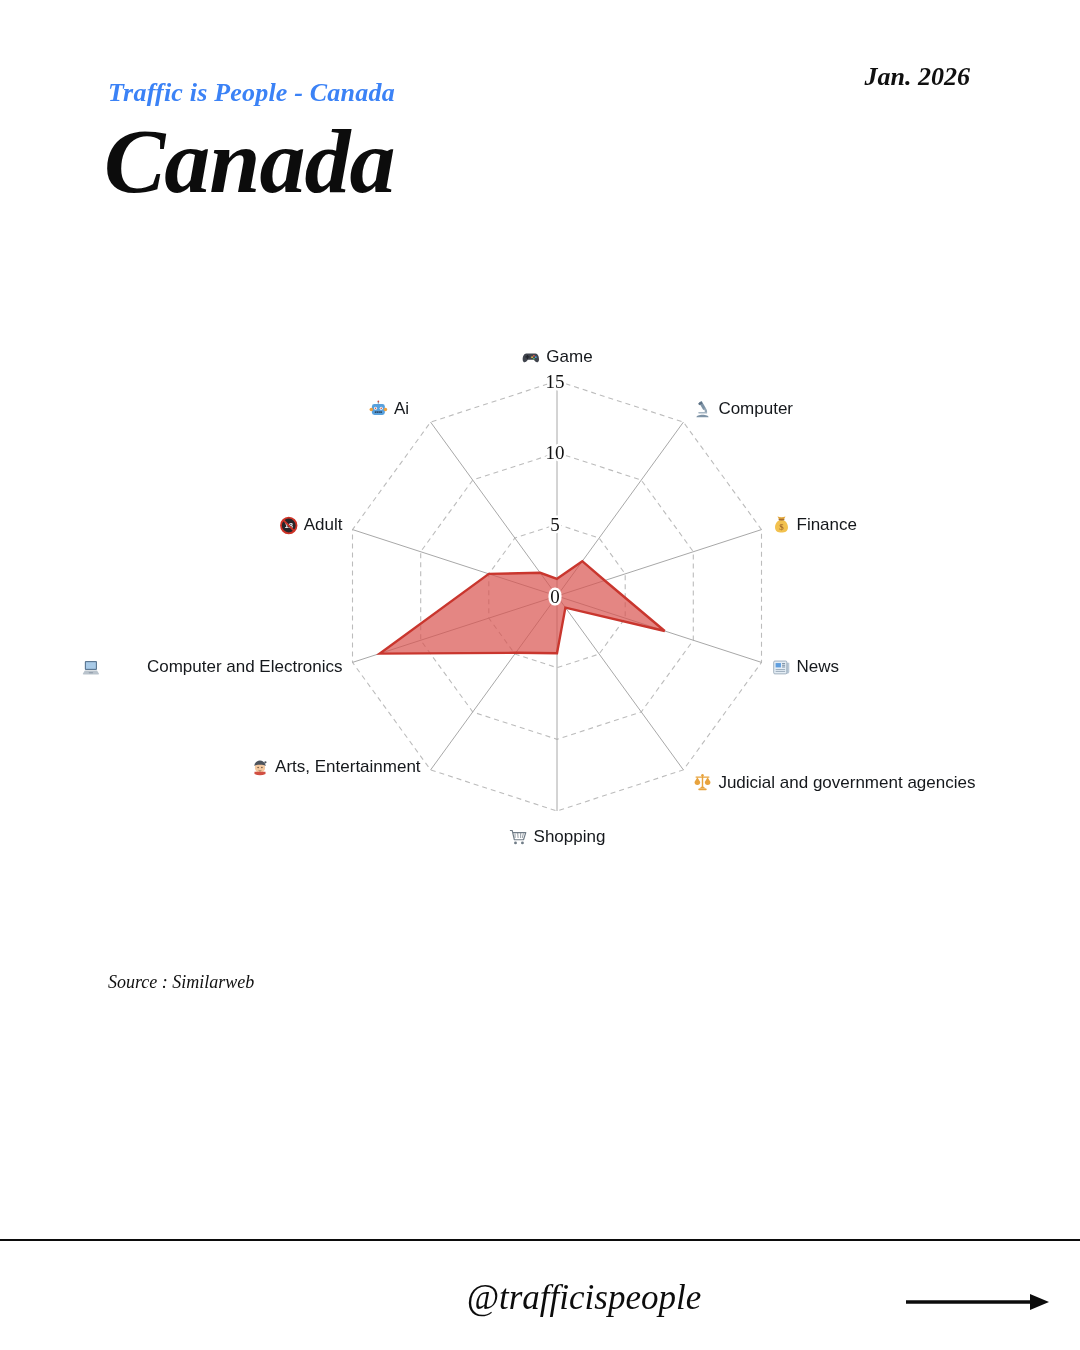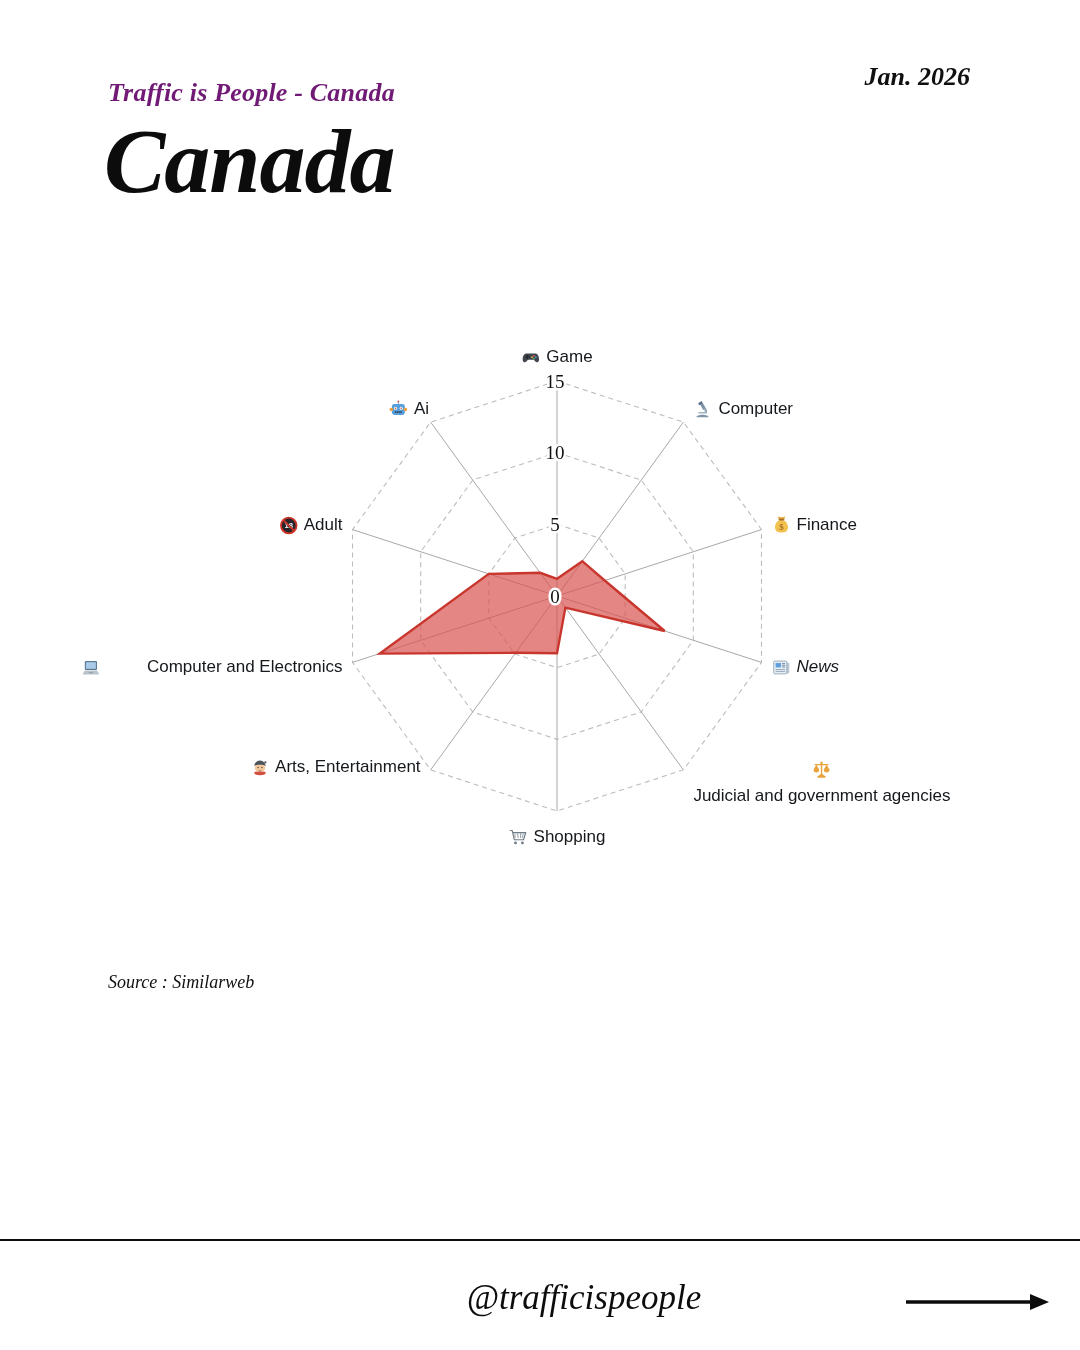--- a/index.html
+++ b/index.html
@@ -2,21 +2,21 @@
 <html><head>
 <meta charset="utf-8">
 <style>
   html,body{margin:0;padding:0;}
   body{
     width:1080px;height:1350px;position:relative;overflow:hidden;
     background:#ffffff;font-family:"Liberation Sans",sans-serif;color:#15181c;
   }
   .kicker{
     position:absolute;left:108px;top:78px;
-    font:italic 700 26px "Liberation Serif",serif;color:#701a75;letter-spacing:.2px;
+    font:italic 700 26px "Liberation Serif",serif;color:#3b82f6;letter-spacing:.2px;
   }
   .date{
     position:absolute;right:110px;top:62px;
     font:italic 700 26px "Liberation Serif",serif;color:#101010;
   }
   .big-title{
     position:absolute;left:104px;top:108px;line-height:1;
     font:italic 700 92px "Liberation Serif",serif;color:#0c0c0c;letter-spacing:-1px;
   }
   #radar-svg{position:absolute;left:0;top:0;}
@@ -105,36 +105,36 @@
       <span class="cat-icon">
         <svg viewBox="0 0 20 20">
           <path d="M7.3 4.6 5.8 1.6c2.8 1 5.6 1 8.4 0l-1.5 3Z" fill="#e3a93e"></path>
           <path d="M10 5.2c-4.3 0-6.8 3.8-6.8 7.9 0 3.9 3 5.3 6.8 5.3s6.8-1.4 6.8-5.3c0-4.1-2.5-7.9-6.8-7.9Z" fill="#f2c14e"></path>
           <rect x="6.9" y="4" width="6.2" height="1.7" rx=".85" fill="#a86e2c"></rect>
           <text x="10" y="15.4" text-anchor="middle" font-size="9.5" font-weight="bold" fill="#a86e2c" font-family="Liberation Serif,serif">$</text>
         </svg>
       </span>
       <span>Finance</span>
     </div>
-    <div class="cat-label" style="left: 771.5px; top: 667.4px; transform: translate(0%, -50%); font-style: italic;">
+    <div class="cat-label" style="left: 771.5px; top: 667.4px; transform: translate(0%, -50%);">
       <span class="cat-icon">
         <svg viewBox="0 0 20 20">
           <path d="M15.6 5h2.6v9.3c0 1.4-1 2.4-2.3 2.4H14Z" fill="#b9c8d6"></path>
           <rect x="1.8" y="3.2" width="13.8" height="13.5" rx="1.2" fill="#e4edf5" stroke="#93a5b5" stroke-width=".9"></rect>
           <rect x="3.8" y="5.3" width="5.6" height="4.6" fill="#5f9ede"></rect>
           <rect x="10.6" y="5.3" width="3.2" height="1.1" fill="#7e93a6"></rect>
           <rect x="10.6" y="7.1" width="3.2" height="1.1" fill="#7e93a6"></rect>
           <rect x="10.6" y="8.9" width="3.2" height="1.1" fill="#7e93a6"></rect>
           <rect x="3.8" y="11.6" width="10" height="1.1" fill="#9fb0bf"></rect>
           <rect x="3.8" y="13.6" width="10" height="1.1" fill="#9fb0bf"></rect>
         </svg>
       </span>
       <span>News</span>
     </div>
-    <div class="cat-label" style="left: 693.4px; top: 782.9px; transform: translate(0%, -50%); flex-direction: column;">
+    <div class="cat-label" style="left: 693.4px; top: 782.9px; transform: translate(0%, -50%);">
       <span class="cat-icon">
         <svg viewBox="0 0 20 20" fill="#e8a33d">
           <rect x="9.25" y="2.6" width="1.5" height="13"></rect>
           <circle cx="10" cy="2.4" r="1.3"></circle>
           <rect x="2.6" y="3.6" width="14.8" height="1.3" rx=".65"></rect>
           <path d="M1.6 9.6 4.6 4.4l3 5.2a3 3 0 0 1-6 0Z"></path>
           <path d="M12.4 9.6l3-5.2 3 5.2a3 3 0 0 1-6 0Z"></path>
           <path d="M6.5 16.4 10 13.8l3.5 2.6Z"></path>
           <rect x="5.6" y="16.4" width="8.8" height="1.7" rx=".8"></rect>
         </svg>
@@ -181,21 +181,21 @@
       <span class="cat-icon">
         <svg viewBox="0 0 20 20">
           <circle cx="10" cy="10" r="8.2" fill="#26262a"></circle>
           <text x="10" y="13" text-anchor="middle" font-size="8" font-weight="bold" fill="#f5f5f5" font-family="Liberation Sans,sans-serif">18</text>
           <circle cx="10" cy="10" r="8.2" fill="none" stroke="#cd3327" stroke-width="1.9"></circle>
           <path d="M4.4 4.4 15.6 15.6" stroke="#cd3327" stroke-width="1.9"></path>
         </svg>
       </span>
       <span>Adult</span>
     </div>
-    <div class="cat-label" style="left: 429px; top: 409.1px; transform: translate(-100%, -50%); text-align: right;">
+    <div class="cat-label" style="left: 409px; top: 409.1px; transform: translate(-100%, -50%); text-align: right;">
       <span class="cat-icon">
         <svg viewBox="0 0 20 20">
           <rect x="9.3" y="1.2" width="1.4" height="2.6" fill="#8d99a6"></rect>
           <circle cx="10" cy="1.4" r=".9" fill="#d14f42"></circle>
           <rect x="3.2" y="4.2" width="13.6" height="11.6" rx="2.6" fill="#58a0dc"></rect>
           <circle cx="2.6" cy="10" r="1.9" fill="#f0a03c"></circle>
           <circle cx="17.4" cy="10" r="1.9" fill="#f0a03c"></circle>
           <circle cx="7" cy="8.6" r="1.6" fill="#fff"></circle>
           <circle cx="13" cy="8.6" r="1.6" fill="#fff"></circle>
           <circle cx="7" cy="8.6" r=".8" fill="#d14f42"></circle>

